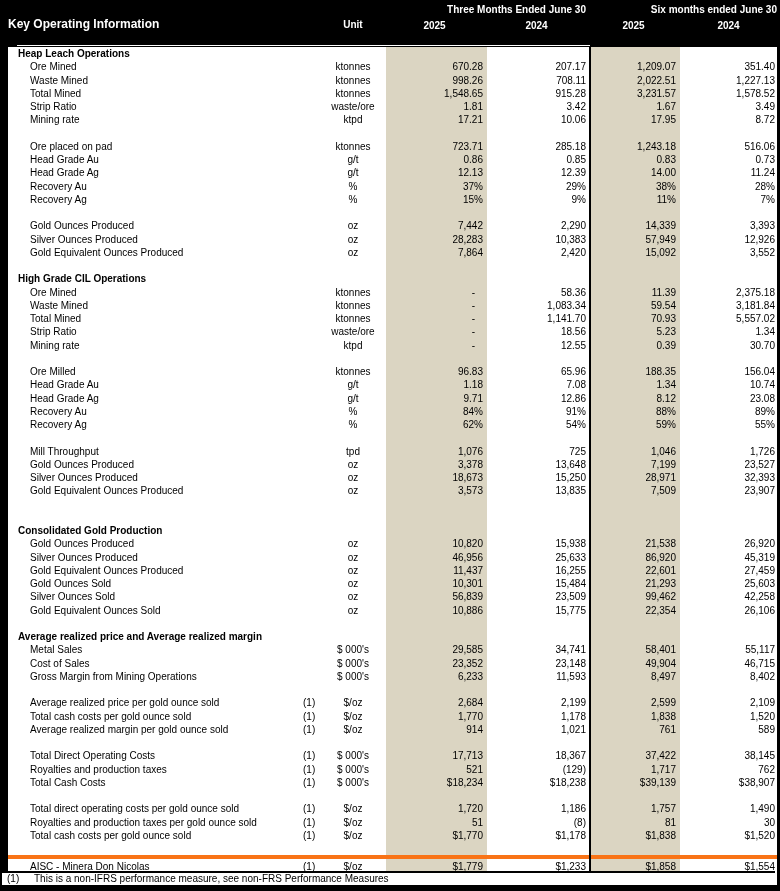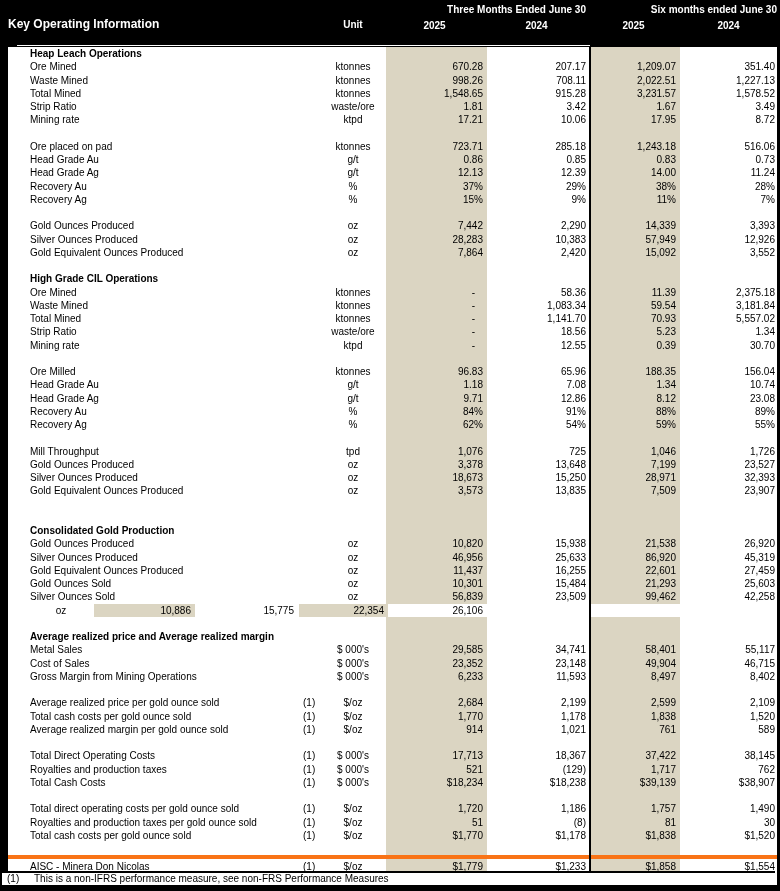--- a/index.html
+++ b/index.html
@@ -27,21 +27,21 @@
   .label{width:292px;padding-left:22px;box-sizing:border-box;text-align:left;}
   .fn{width:20px;padding-left:3px;box-sizing:border-box;}
   .unit{width:66px;text-align:center;}
   .v{text-align:right;box-sizing:border-box;}
   .v1{width:101px;padding-right:4px;background:var(--shade);}
   .v2{width:102px;padding-right:3px;}
   .sp{width:2px;}
   .v3{width:89px;padding-right:4px;background:var(--shade);}
   .v4{width:96px;padding-right:1px;}
   .dash{padding-right:12px;}
-  .sec .label{font-weight:bold;padding-left:22px;}
+  .sec .label{font-weight:bold;padding-left:10px;}
   .total{border-top:4px solid #f97316;height:16px;line-height:15px;}
 
   
   .vline{position:absolute;left:589px;top:47px;width:2px;height:838px;background:#000;}
   .left-strip{position:absolute;left:0;top:0;width:8px;height:871px;background:#000;}
   .right-strip{position:absolute;right:0;top:0;width:3px;height:891px;background:#000;}
   .bottom-strip{position:absolute;left:0;bottom:0;width:780px;height:6px;background:#000;}
 
   
   .footnote{position:absolute;left:0;top:871px;width:775px;height:14px;background:#fff;
@@ -483,20 +483,21 @@
         <div class="c label">Silver Ounces Sold</div>
         <div class="c fn"></div>
         <div class="c unit">oz</div>
         <div class="c v v1">56,839</div>
         <div class="c v v2">23,509</div>
         <div class="c sp"></div>
         <div class="c v v3">99,462</div>
         <div class="c v v4">42,258</div>
       </div>
       <div class="r">
+        <div class="c label">Gold Equivalent Ounces Sold</div>
         <div class="c fn"></div>
         <div class="c unit">oz</div>
         <div class="c v v1">10,886</div>
         <div class="c v v2">15,775</div>
         <div class="c sp"></div>
         <div class="c v v3">22,354</div>
         <div class="c v v4">26,106</div>
       </div>
       <div class="r">
         <div class="c label"></div>

